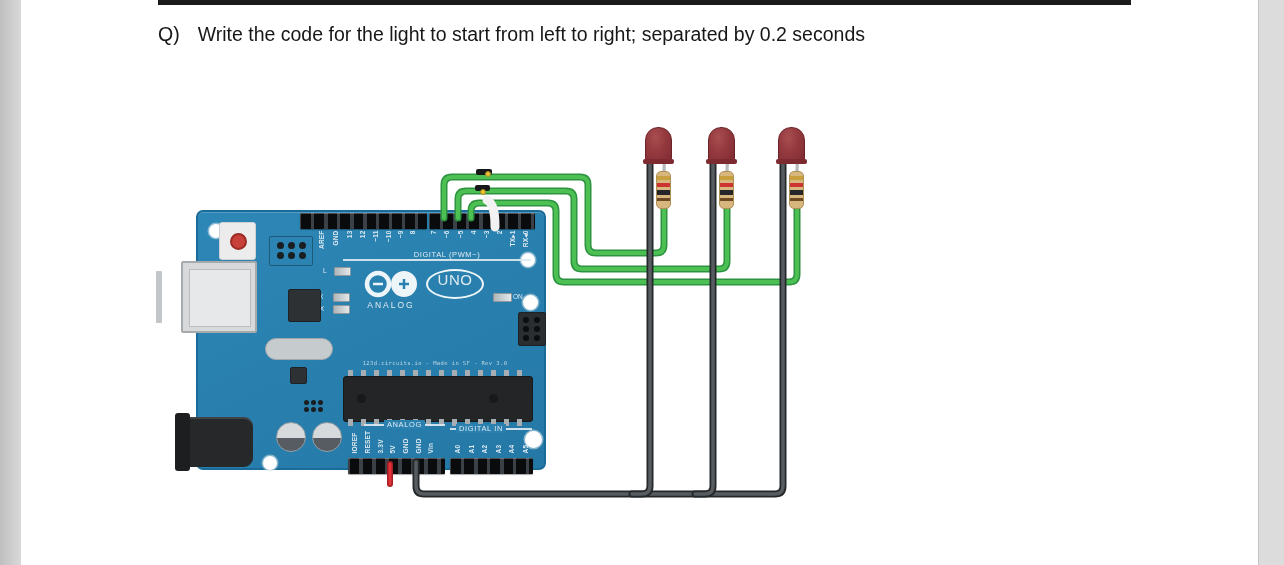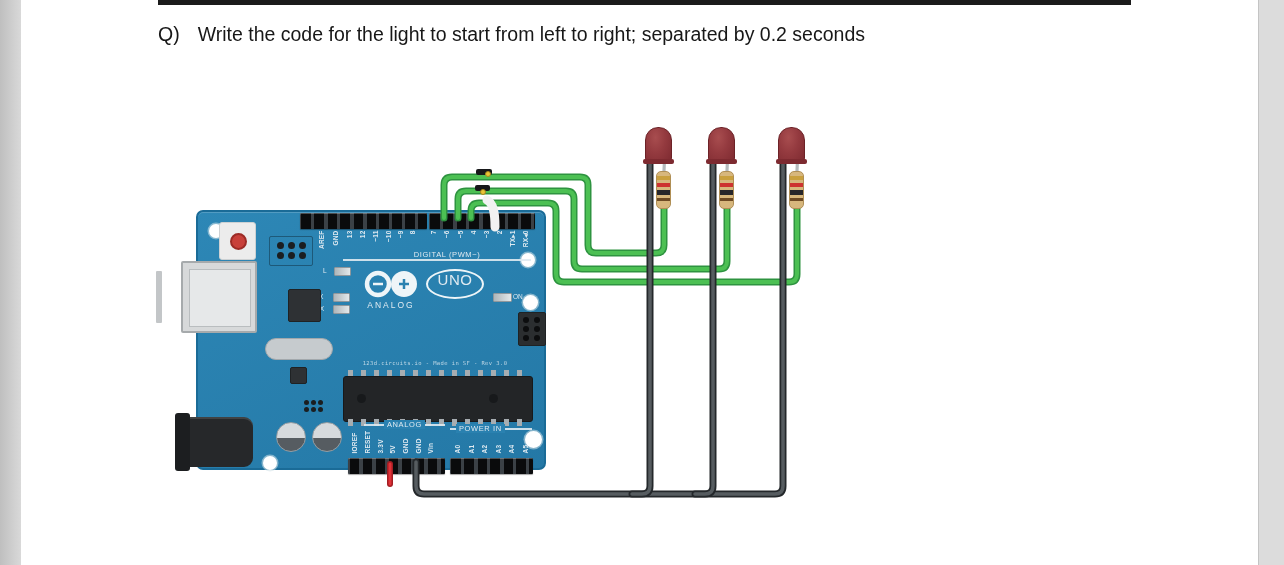--- a/index.html
+++ b/index.html
@@ -180,21 +180,21 @@
         <div class="abs dot" style="left:145px;top:17px;width:9px;height:9px;background:#17191b"></div>
       </div>
       <div class="abs teeth" style="left:150px;top:207px;width:178px"></div>
 
       <div class="abs cap" style="left:78px;top:210px"></div>
       <div class="abs cap" style="left:114px;top:210px"></div>
 
       <div class="abs silk-line" style="left:166px;top:212px;width:81px"></div>
       <div class="abs silk caption bgblue" style="left:186px;top:208px">ANALOG</div>
       <div class="abs silk-line" style="left:252px;top:216px;width:82px"></div>
-      <div class="abs silk caption bgblue" style="left:258px;top:212px">POWER IN</div>
+      <div class="abs silk caption bgblue" style="left:258px;top:212px">DIGITAL IN</div>
 
       <div class="abs pl pl-bot" style="left:142px;top:223px">IOREF</div>
       <div class="abs pl pl-bot" style="left:155px;top:223px">RESET</div>
       <div class="abs pl pl-bot" style="left:168px;top:223px">3.3V</div>
       <div class="abs pl pl-bot" style="left:180px;top:223px">5V</div>
       <div class="abs pl pl-bot" style="left:193px;top:223px">GND</div>
       <div class="abs pl pl-bot" style="left:206px;top:223px">GND</div>
       <div class="abs pl pl-bot" style="left:218px;top:223px">Vin</div>
 
       <div class="abs pl pl-bot" style="left:245px;top:223px">A0</div>

